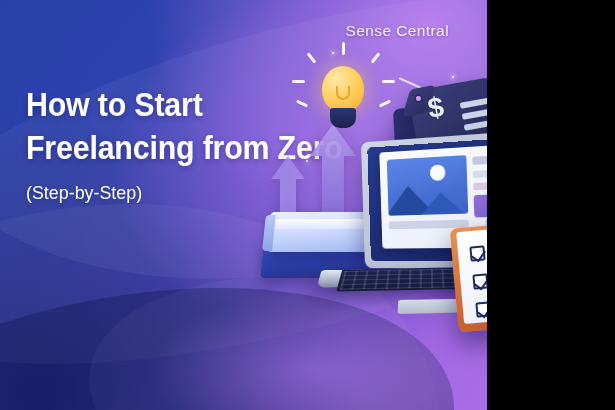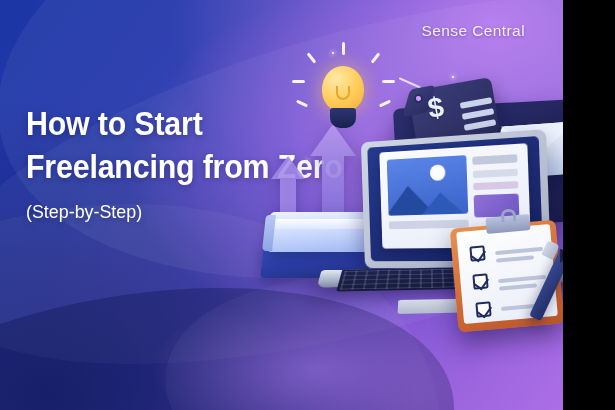--- a/index.html
+++ b/index.html
@@ -1,20 +1,20 @@
 <!DOCTYPE html>
 <html><head>
 <meta charset="utf-8">
 <style>
   * { margin:0; padding:0; box-sizing:border-box; }
   html,body { width:615px; height:410px; overflow:hidden; background:#000; }
 
   .banner{
     position:relative;
-    width:563px; height:410px;
+    width:487px; height:410px;
     overflow:hidden;
     font-family:"Liberation Sans", sans-serif;
     background:
       radial-gradient(120% 110% at 88% 6%,  #b074ec 0%, rgba(176,116,236,0) 48%),
       radial-gradient(90% 80% at 72% 40%,  #8f5ce0 0%, rgba(143,92,224,0) 55%),
       radial-gradient(110% 120% at 8% 96%, #161f73 0%, rgba(22,31,115,0) 60%),
       linear-gradient(128deg, #1c36a6 0%, #2437ac 26%, #3b35b6 48%, #6a45c9 70%, #9a5fdd 88%, #a969e6 100%);
   }
 
   
@@ -36,21 +36,21 @@
           box-shadow:0 0 4px 1px rgba(255,255,255,.65); }
 
   
   .brand{
     position:absolute; right:38px; top:22px;
     color:#f4ecff; font-size:15.5px; letter-spacing:.4px; font-weight:400;
     text-shadow:0 1px 3px rgba(20,10,60,.35);
   }
 
   
-  .copy{ position:absolute; left:26px; top:103px; }
+  .copy{ position:absolute; left:26px; top:84px; }
   .t-line{
     color:#ffffff; font-weight:700; font-size:33px; line-height:1.30;
     letter-spacing:-.2px; white-space:nowrap;
     font-family:"Liberation Sans", sans-serif;
     transform:scaleX(.92); transform-origin:left center;
     text-shadow:0 2px 7px rgba(10,10,60,.30);
   }
   .sub{
     margin-top:12px; color:#ffffff; font-size:19px; font-weight:400;
     letter-spacing:0; transform:scaleX(.94); transform-origin:left center;

